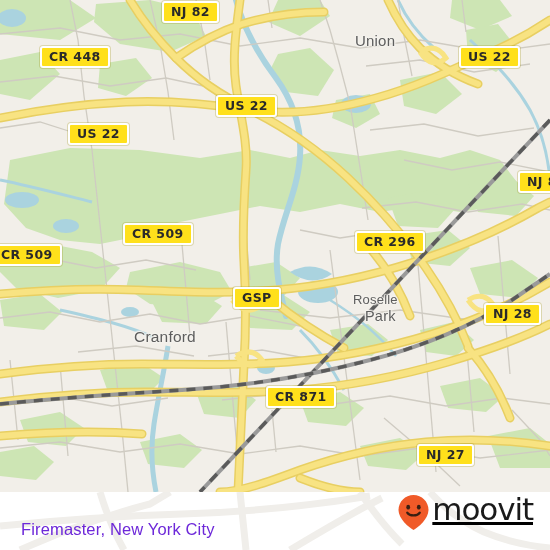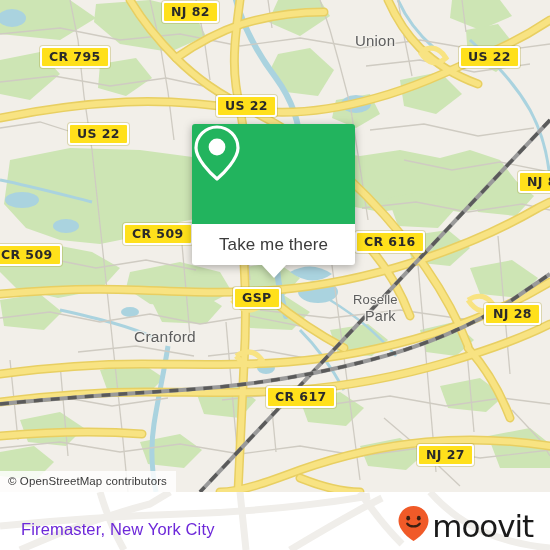--- a/index.html
+++ b/index.html
@@ -92,21 +92,21 @@
   #footer{
     position:absolute;left:0;bottom:0;width:550px;height:58px;
     background:#ffffff;overflow:hidden;
   }
   #footer .ghost{position:absolute;left:0;top:0;opacity:1;}
   #footer .title{
     position:absolute;left:21px;top:28px;
     font-size:16.5px;color:#6d28d9;letter-spacing:.15px;
     white-space:nowrap;
   }
-  #logo{position:absolute;right:17px;top:13px;display:flex;align-items:flex-end;}
+  #logo{position:absolute;right:17px;top:2px;display:flex;align-items:flex-start;text-decoration:underline;}
   #logo .wordmark{
     font-size:31px;color:#1a1a1a;letter-spacing:-1.1px;
     font-family:"DejaVu Sans","Liberation Sans",sans-serif;
     line-height:31px;margin-left:2px;font-weight:500;
   }
 </style>
 </head>
 <body>
 
 <div id="app">
@@ -289,56 +289,42 @@
           <path d="M236,356 q16,-10 26,4 q-12,12 -26,-4"></path>
           <path d="M420,52 q16,-10 26,6 q-14,12 -26,-6"></path>
           <path d="M468,300 q16,-10 26,6 q-14,12 -26,-6"></path>
         </g>
 
       </g>
     </svg>
 
     <div id="shields">
         <div class="shield" style="left: 162px; top: 1px;">NJ 82</div>
-        <div class="shield" style="left: 40px; top: 46px;">CR 795</div>
+        <div class="shield" style="left: 40px; top: 46px;">CR 448</div>
         <div class="shield" style="left: 459px; top: 46px;">US 22</div>
         <div class="shield" style="left: 216px; top: 95px;">US 22</div>
         <div class="shield" style="left: 68px; top: 123px;">US 22</div>
         <div class="shield" style="left: 518px; top: 171px;">NJ 82</div>
         <div class="shield" style="left: 123px; top: 223px;">CR 509</div>
         <div class="shield" style="left: -8px; top: 244px;">CR 509</div>
-        <div class="shield" style="left: 355px; top: 231px;">CR 616</div>
+        <div class="shield" style="left: 355px; top: 231px;">CR 296</div>
         <div class="shield" style="left: 233px; top: 287px;">GSP</div>
         <div class="shield" style="left: 484px; top: 303px;">NJ 28</div>
-        <div class="shield" style="left: 266px; top: 386px;">CR 617</div>
+        <div class="shield" style="left: 266px; top: 386px;">CR 871</div>
         <div class="shield" style="left: 417px; top: 444px;">NJ 27</div>
       </div>
 
     <div id="places">
         <div class="place" style="left: 355px; top: 32px; font-size: 15px;">Union</div>
         <div class="place" style="left: 353px; top: 292px; font-size: 13px;">Roselle</div>
         <div class="place" style="left: 365px; top: 308px; font-size: 14.5px;">Park</div>
         <div class="place" style="left: 134px; top: 328px; font-size: 15.5px;">Cranford</div>
       </div>
 
-    <div id="callout">
-      <div class="top">
-        <svg class="pin-svg" width="50" height="58" viewBox="0 0 50 58">
-          <path d="M25,3 C13.4,3 4,12.4 4,24 C4,34.5 18,49 25,55 C32,49 46,34.5 46,24
-                   C46,12.4 36.6,3 25,3 Z" fill="none" stroke="#ffffff" stroke-width="3.2" stroke-linejoin="round"></path>
-          <circle cx="25" cy="23" r="8.4" fill="#ffffff"></circle>
-        </svg>
-      </div>
-      <div class="bottom">
-        <span class="lbl">Take me there</span>
-      </div>
-      <div class="tail"></div>
-    </div>
-
-    <div class="attrib">© OpenStreetMap contributors</div>
+
   </div>
 
   <div id="footer">
     <svg class="ghost" width="550" height="58" viewBox="0 0 550 58">
       <g stroke="#f0eeea" stroke-width="7" fill="none">
         <path d="M0,34 C60,28 120,24 182,22 C246,20 310,14 370,4"></path>
         <path d="M20,58 C60,40 104,24 150,12 L170,0"></path>
         <path d="M240,0 C242,20 244,38 246,58"></path>
         <path d="M290,58 C320,40 350,22 382,6"></path>
         <path d="M430,0 C444,16 462,30 484,40 C508,50 530,54 550,56"></path>

